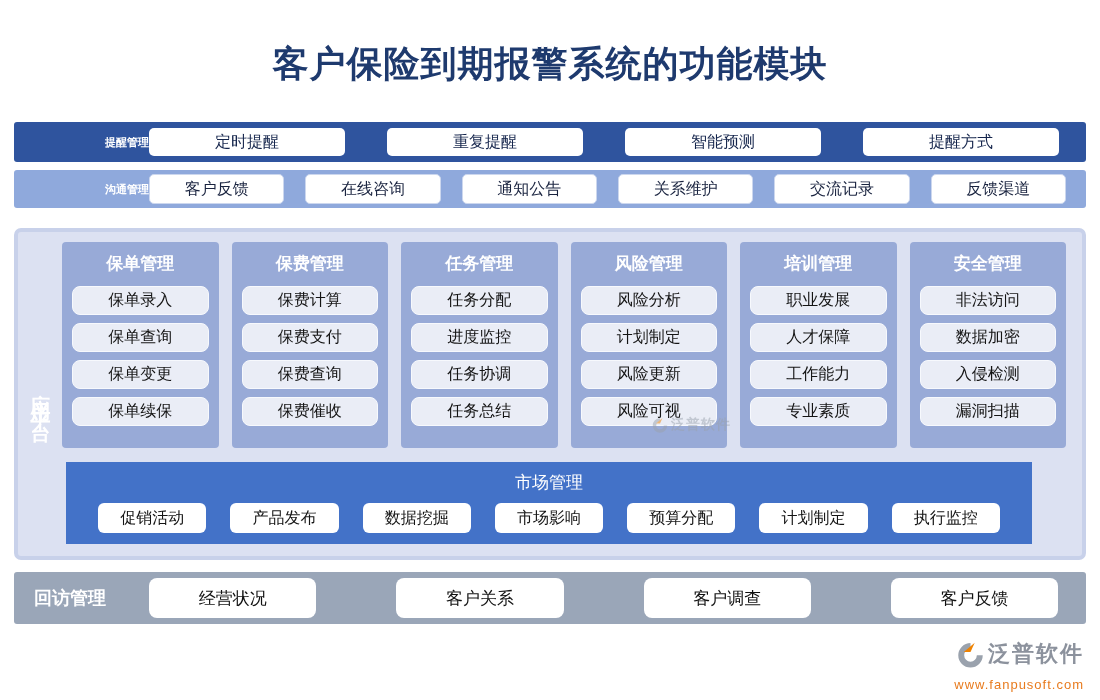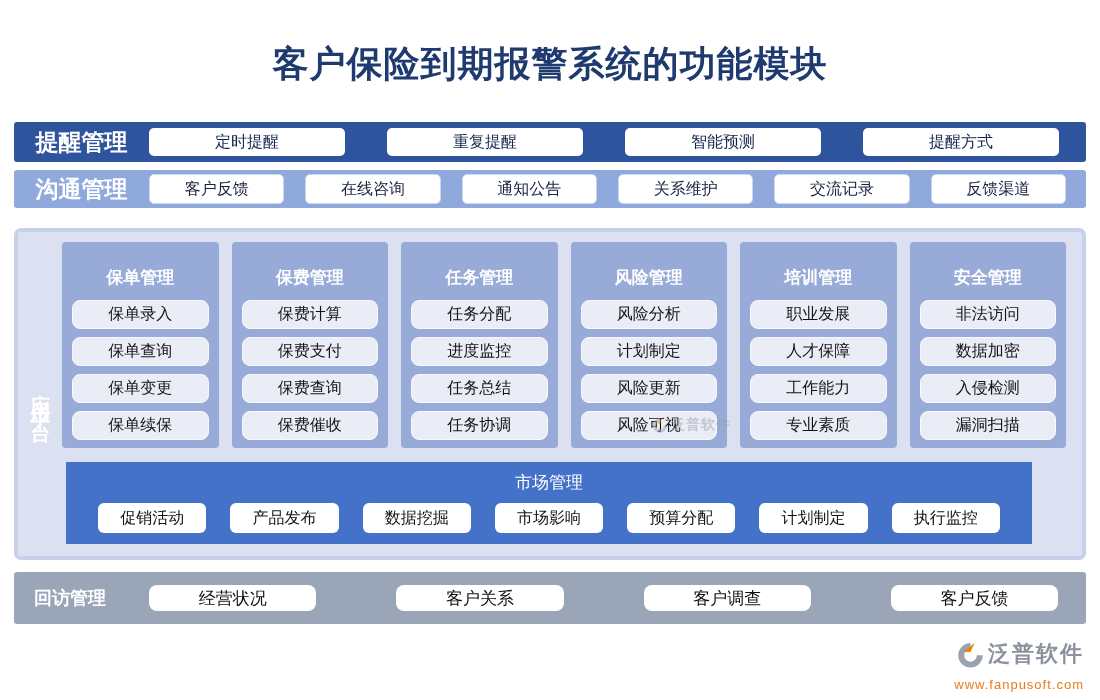--- a/index.html
+++ b/index.html
@@ -11,21 +11,21 @@
     position:absolute;top:40px;left:0;width:100%;
     text-align:center;font-size:36px;font-weight:700;color:#1e3a6e;
     letter-spacing:1px;
   }
   
   .bar{
     position:absolute;left:14px;width:1072px;display:flex;align-items:center;
     border-radius:3px;box-sizing:border-box;
   }
   .bar-label{
-    flex:0 0 135px;text-align:center;color:#ffffff;font-weight:700;font-size:23px;
+    flex:0 0 135px;text-align:right;color:#ffffff;font-weight:700;font-size:11px;
   }
   .bar-pills{flex:1;display:flex;align-items:center;}
   .pill{
     background:#ffffff;color:#15254c;text-align:center;
     display:flex;align-items:center;justify-content:center;
     font-size:16px;cursor:pointer;box-sizing:border-box;
   }
   #remind-bar{top:122px;height:40px;background:#2f549e;}
   #remind-bar .bar-pills{gap:42px;padding-right:27px;}
   #remind-bar .pill{flex:1;height:28px;border-radius:5px;}
@@ -40,21 +40,21 @@
   .platform-label{
     position:absolute;left:10px;top:50%;transform:translateY(-44%);
     writing-mode:vertical-rl;text-orientation:upright;
     color:#ffffff;font-weight:700;font-size:20px;letter-spacing:9px;
   }
   .columns{
     position:absolute;left:44px;top:10px;width:1004px;height:206px;
     display:flex;gap:13px;
   }
   .column{
-    flex:1;background:#98aad7;border-radius:4px;box-sizing:border-box;padding-top:20px;
+    flex:1;background:#98aad7;border-radius:4px;box-sizing:border-box;padding-top:6px;
   }
   .col-header{
     text-align:center;color:#ffffff;font-weight:700;font-size:17px;margin:4px 0 11px;
   }
   .column .pill{
     height:29px;margin:0 10px 8px;border-radius:8px;
     background:#eaedf6;border:1px solid #f7f9fd;color:#141414;font-size:16px;
   }
   .market{
     position:absolute;left:48px;top:230px;width:966px;height:82px;
@@ -62,21 +62,21 @@
   }
   .market-header{
     text-align:center;color:#ffffff;font-weight:400;font-size:17px;margin-top:9px;
   }
   .market-pills{display:flex;gap:24px;padding:0 32px;margin-top:9px;}
   .market-pills .pill{flex:1;height:30px;border-radius:6px;color:#141414;}
   
   #revisit-bar{top:572px;height:52px;background:#9aa6b8;}
   #revisit-bar .bar-label{flex:0 0 135px;text-align:left;padding-left:20px;font-size:18px;box-sizing:border-box;}
   #revisit-bar .bar-pills{gap:80px;padding-right:28px;}
-  #revisit-bar .pill{flex:1;height:26px;border-radius:8px;font-size:17px;color:#111111;}
+  #revisit-bar .pill{flex:1;height:40px;border-radius:8px;font-size:17px;color:#111111;}
   
   .wm-faint{
     position:absolute;left:652px;top:416px;display:flex;align-items:center;gap:3px;
     opacity:0.5;pointer-events:none;
   }
   .wm-faint .wm-name{font-size:14px;color:#9aa2ad;font-weight:700;letter-spacing:1px;}
   .wm-main{
     position:absolute;right:16px;bottom:8px;text-align:center;
   }
   .wm-top{display:flex;align-items:center;justify-content:flex-end;gap:4px;}
@@ -130,22 +130,22 @@
           <div class="pill">保费支付</div>
           <div class="pill">保费查询</div>
           <div class="pill">保费催收</div>
         </div>
     </div>
     <div class="column">
       <div class="col-header">任务管理</div>
       <div>
           <div class="pill">任务分配</div>
           <div class="pill">进度监控</div>
+          <div class="pill">任务协调</div>
           <div class="pill">任务总结</div>
-          <div class="pill">任务协调</div>
         </div>
     </div>
     <div class="column">
       <div class="col-header">风险管理</div>
       <div>
           <div class="pill">风险分析</div>
           <div class="pill">计划制定</div>
           <div class="pill">风险更新</div>
           <div class="pill">风险可视</div>
         </div>

